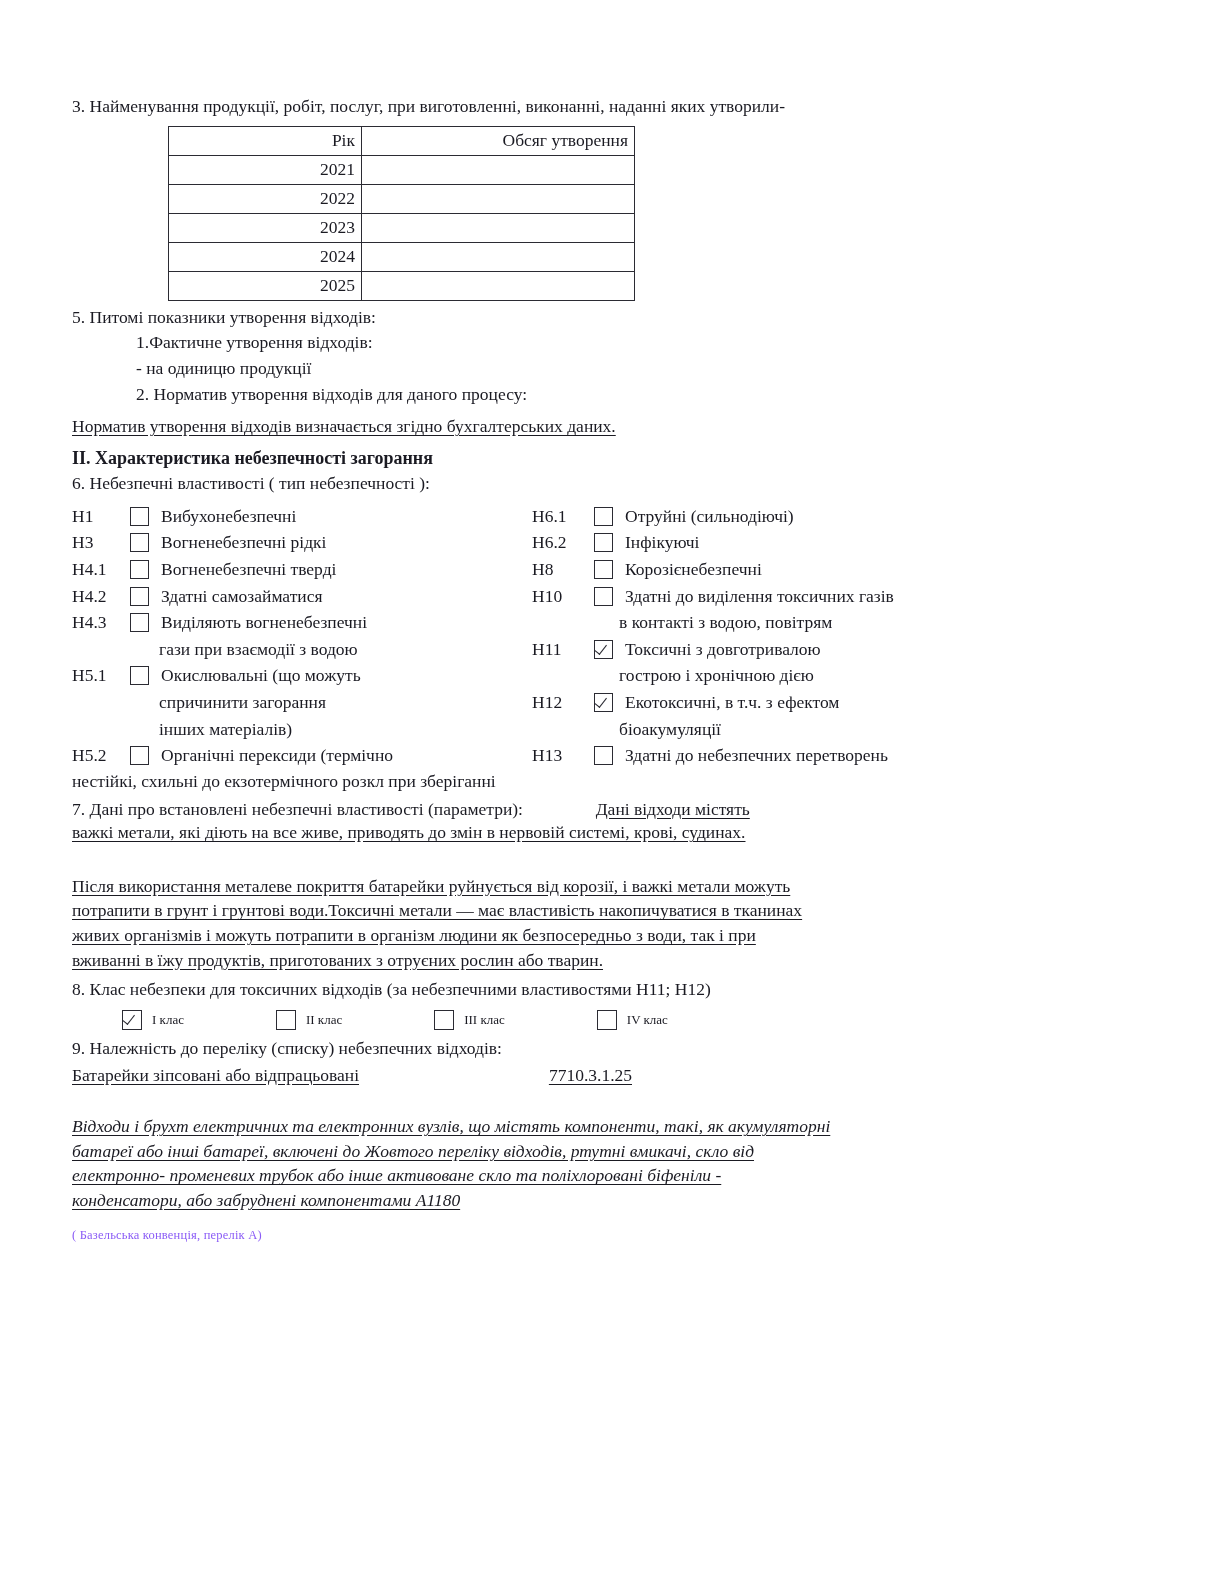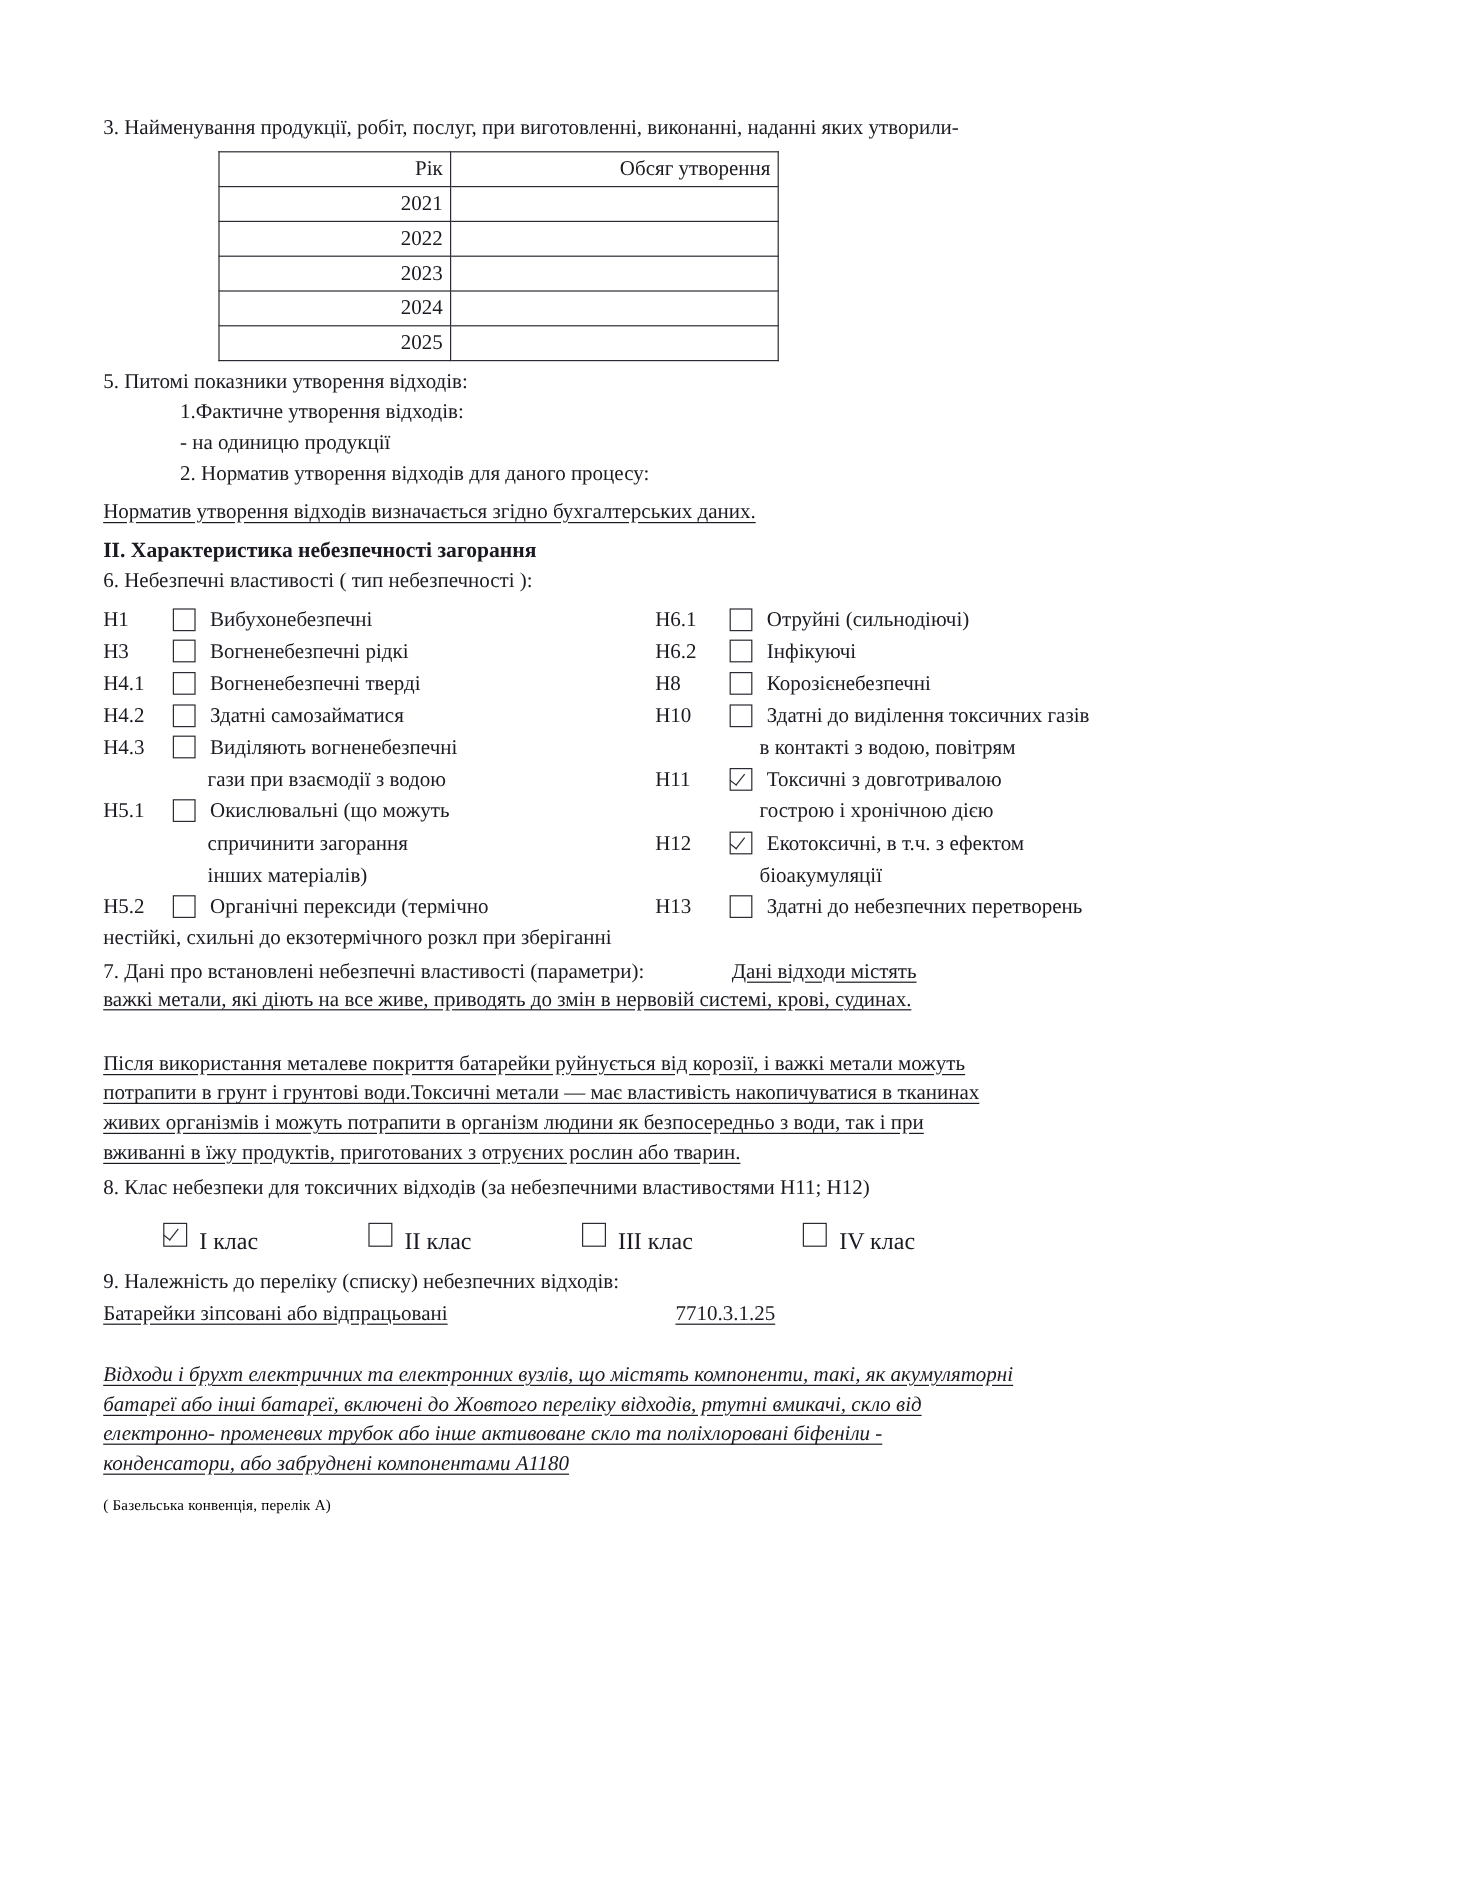--- a/index.html
+++ b/index.html
@@ -18,21 +18,21 @@
   }
   .page {
     position: absolute;
     left: 0; top: 0;
     width: 1219px;
     height: 1574px;
     overflow: hidden;
   }
   .sheet {
     position: absolute;
-    left: 86px;
+    left: 72px;
     top: 95px;
     width: 1050px;
   }
   .ln { white-space: nowrap; }
   .u { text-decoration: underline; text-underline-offset: 3px; }
   .indent1 { margin-left: 64px; }
   .small { font-size: 13px; letter-spacing: .2px; }
 
   
   .sec3 { }
@@ -136,33 +136,33 @@
     margin-top: 8px;
     margin-left: 50px;
     align-items: center;
   }
   .classitem {
     display: flex;
     align-items: center;
     margin-right: 92px;
   }
   .classitem .box { margin-top: 0; margin-right: 10px; width: 18px; height: 18px; flex: 0 0 18px;}
-  .classitem .ctext { font-size: 20px; margin-top: 12px; }
+  .classitem .ctext { font-size: 13px; }
 
   .sec9 { margin-top: 7px; }
   .row-9 {
     display: flex;
     text-decoration: underline;
     text-underline-offset: 3px;
     width: 560px;
     justify-content: space-between;
     margin-top: 3px;
   }
   .basel { margin-top: 28px; font-style: italic; }
-  .foot { margin-top: 14px; font-size: 12.5px; color: #000000; }
+  .foot { margin-top: 14px; font-size: 12.5px; color: #8b5cf6; }
 </style>
 </head>
 <body>
 
 <div class="page">
  <div class="sheet">
 
   <div class="sec3">
     <div class="ln">3. Найменування продукції, робіт, послуг, при виготовленні, виконанні, наданні яких утворили-</div>
   </div>

